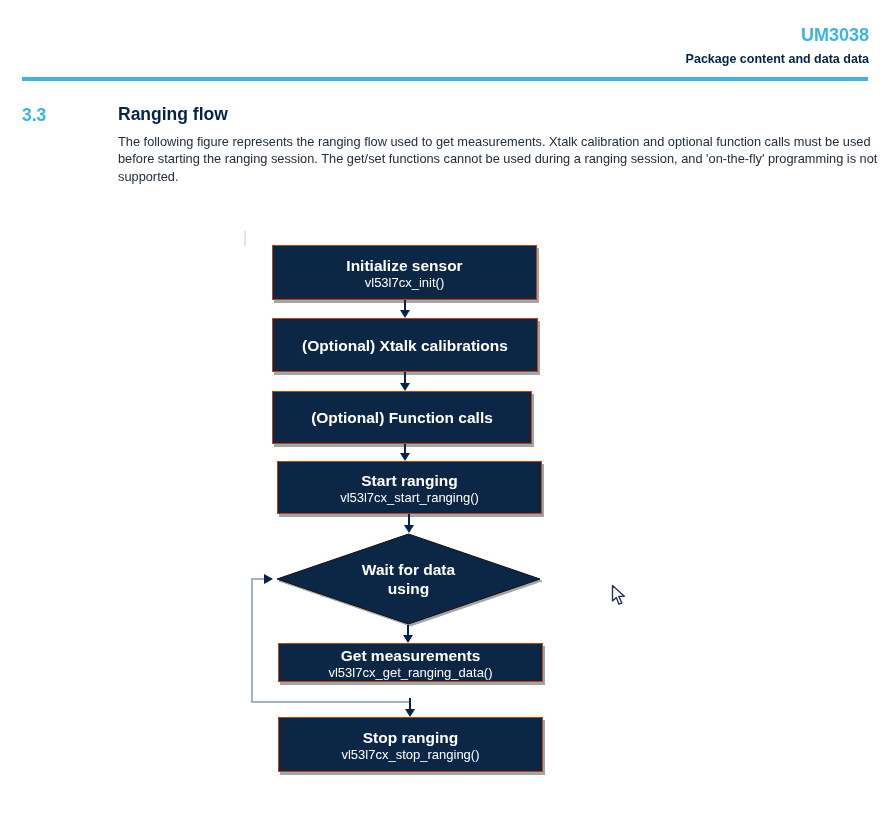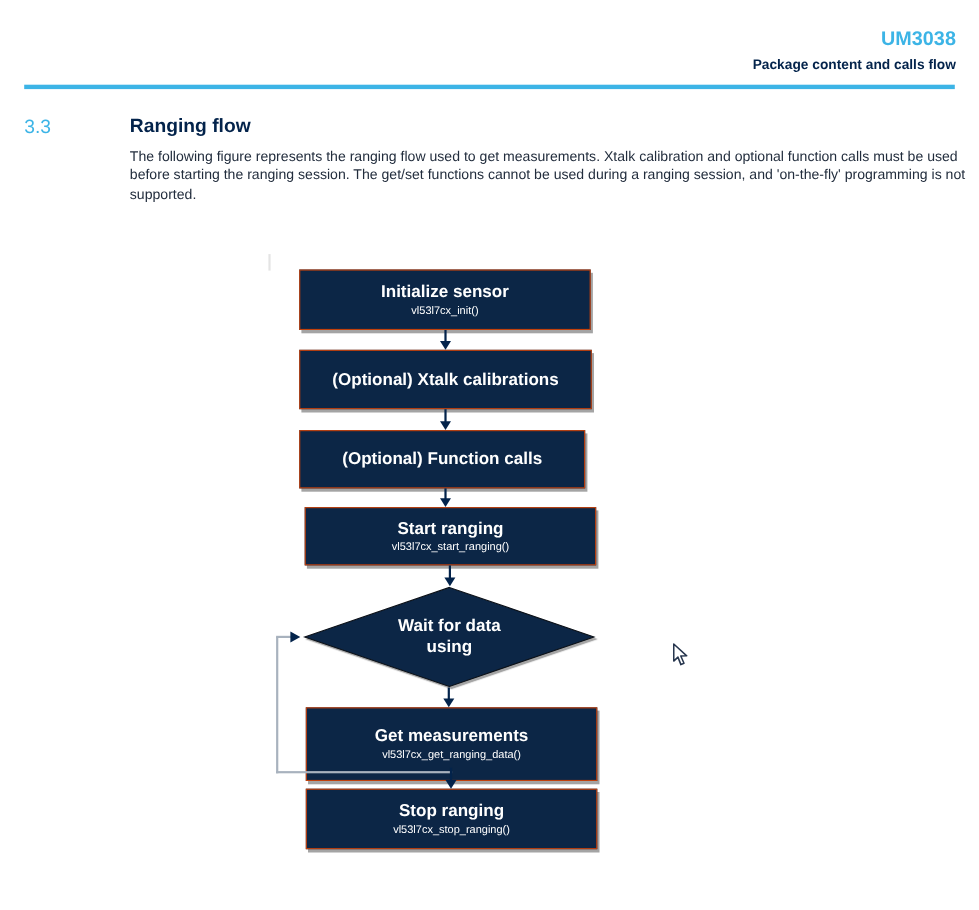--- a/index.html
+++ b/index.html
@@ -15,37 +15,37 @@
   body{font-family:"Liberation Sans",sans-serif;}
   .page{position:relative;width:890px;height:827px;background:#fff;overflow:hidden;}
 
   
   .logo{position:absolute;left:22px;top:16px;width:68px;height:48px;}
   .doc-id{position:absolute;right:21px;top:25px;font-size:18px;font-weight:bold;color:var(--accent-blue);}
   .doc-subtitle{position:absolute;right:21px;top:52px;font-size:12.5px;font-weight:bold;color:var(--brand-navy);text-align:right;}
   .header-rule{position:absolute;left:22px;top:77px;width:846px;height:4px;background:var(--accent-blue);}
 
   
-  .sec-num{position:absolute;left:22px;top:105px;font-size:17.5px;font-weight:normal;color:var(--accent-blue);}
+  .sec-num{position:absolute;left:22px;top:105px;font-size:17.5px;font-weight:bold;color:var(--accent-blue);}
   .sec-title{position:absolute;left:118px;top:104px;font-size:17.5px;font-weight:bold;color:var(--brand-navy);}
   .sec-body{position:absolute;left:118px;top:133px;width:760px;font-size:12.8px;line-height:17.4px;color:var(--body-text);}
 
   
   .fig-caption{position:absolute;left:250px;top:206px;width:520px;text-align:center;font-size:13px;font-weight:bold;color:var(--brand-navy);}
   .fig-label{color:var(--accent-blue);margin-right:5px;}
 
   
   .caret{position:absolute;left:244px;top:231px;width:2px;height:15px;background:#e4e4e4;}
 
   
   .fbox{position:absolute;background:var(--node-fill);border:1px solid #c2410c;
         box-shadow:2px 3px 0 rgba(148,148,148,.85);color:#fff;
         display:flex;flex-direction:column;align-items:center;justify-content:center;text-align:center;}
   .fbox-title{font-weight:bold;font-size:15.5px;line-height:19px;}
-  .fbox-sub{font-size:10px;line-height:15px;}
+  .fbox-sub{font-size:13px;line-height:15px;}
 
   .diamond-wrap{position:absolute;left:275px;top:533px;width:267px;height:92px;}
   .diamond-wrap svg{filter:drop-shadow(2px 2px 0 rgba(148,148,148,.85));}
   .diamond-text{position:absolute;left:0;top:0;width:100%;height:100%;
         display:flex;flex-direction:column;align-items:center;justify-content:center;
         color:#fff;font-weight:bold;font-size:15.5px;line-height:19px;text-align:center;}
 
   
   .vline{position:absolute;width:2px;background:var(--brand-navy);}
   .arrow-down{position:absolute;width:0;height:0;border-left:5px solid transparent;
@@ -59,21 +59,21 @@
   .note div{white-space:nowrap;}
 
   .cursor{position:absolute;left:611px;top:584px;width:17px;height:23px;}
 </style>
 </head>
 <body>
 
 <div class="page">
 
   <div class="doc-id">UM3038</div>
-  <div class="doc-subtitle">Package content and calls flow</div>
+  <div class="doc-subtitle">Package content and data data</div>
   <div class="header-rule"></div>
 
   <div class="sec-num">3.3</div>
   <div class="sec-title">Ranging flow</div>
   <p class="sec-body">The following figure represents the ranging flow used to get measurements. Xtalk calibration and optional function calls must be used before starting the ranging session. The get/set functions cannot be used during a ranging session, and 'on-the-fly' programming is not supported.</p>
 
 
   <div class="caret"></div>
 
   <div class="fbox" style="left:272px;top:245px;width:265px;height:55px">
@@ -97,21 +97,21 @@
   <div class="diamond-wrap">
     <svg width="267" height="92" viewBox="0 0 267 92">
       <polygon points="133.5,1 265,46 133.5,91 2,46" fill="#0c2646" stroke="#0d1219" stroke-width="1"></polygon>
     </svg>
     <div class="diamond-text">
       <span>Wait for data</span>
       <span>using</span>
     </div>
   </div>
 
-  <div class="fbox" style="left:278px;top:643px;width:265px;height:67px">
+  <div class="fbox" style="left:278px;top:643px;width:265px;height:39px">
     <div class="fbox-title">Get measurements</div>
     <div class="fbox-sub">vl53l7cx_get_ranging_data()</div>
   </div>
 
   <div class="fbox" style="left:278px;top:717px;width:265px;height:55px">
     <div class="fbox-title">Stop ranging</div>
     <div class="fbox-sub">vl53l7cx_stop_ranging()</div>
   </div>
 
   <div class="loop-line" style="left:251px;top:701px;width:160px;height:2px"></div>

